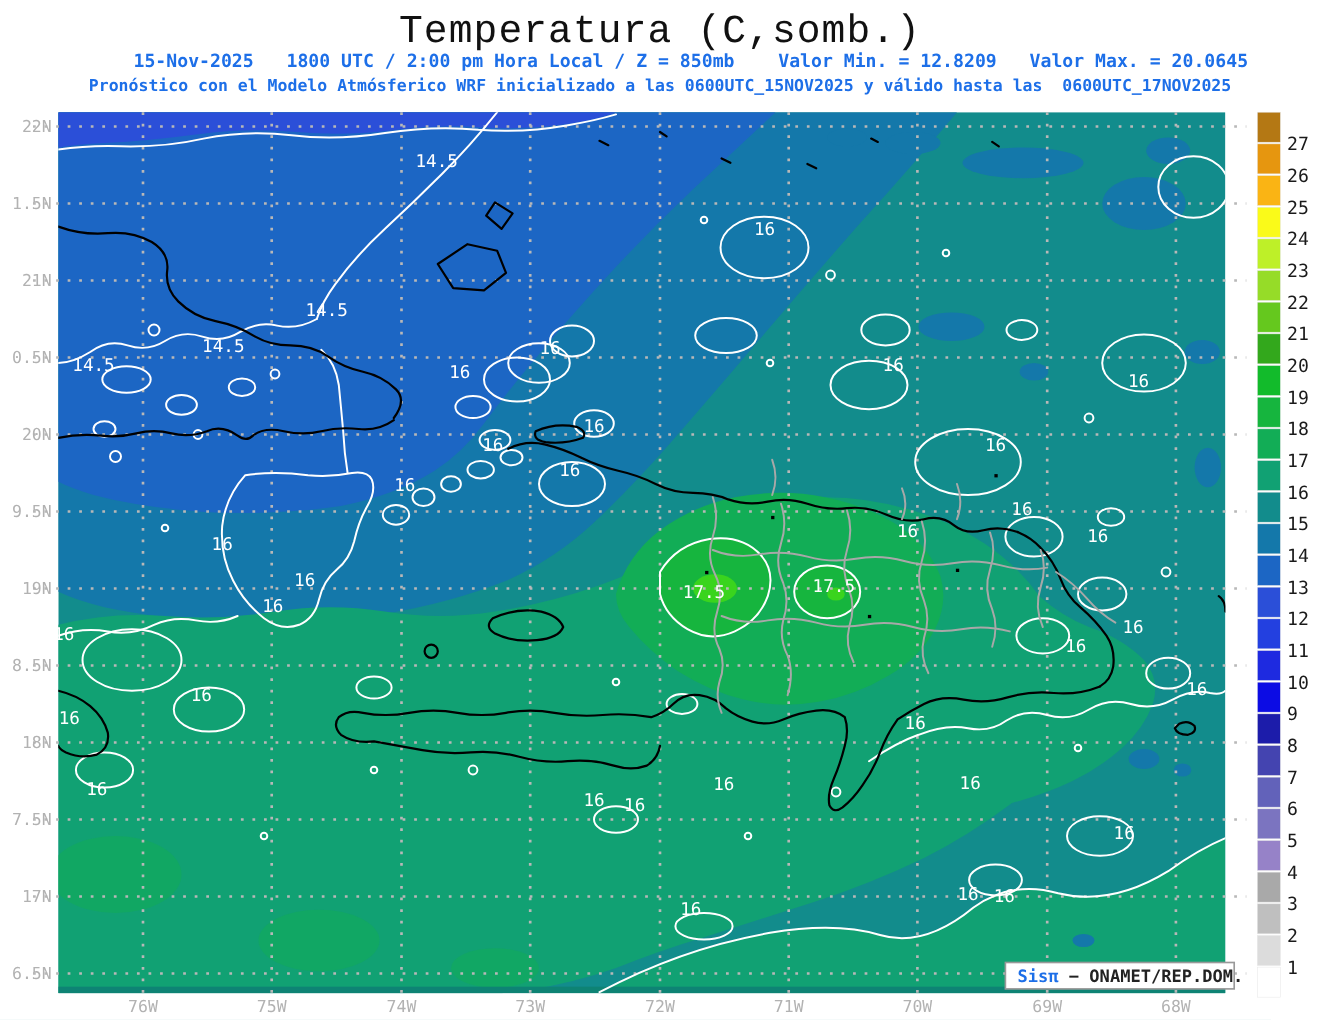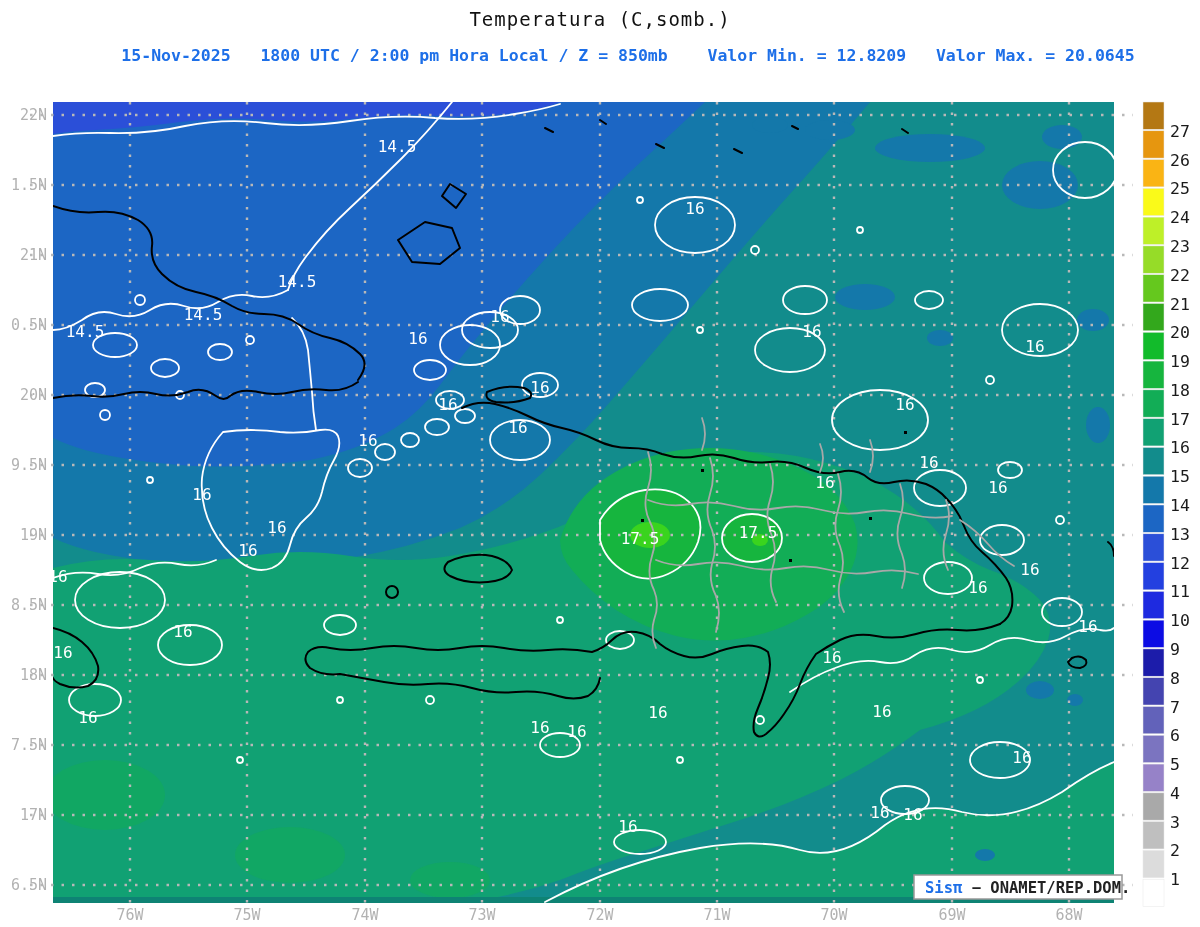--- a/index.html
+++ b/index.html
@@ -1,37 +1,38 @@
 <!DOCTYPE html>
 <html><head>
 <meta charset="utf-8">
 <style>
   html,body{margin:0;padding:0;background:#ffffff;}
   #page{position:relative;width:1200px;height:927px;background:#ffffff;overflow:hidden;
         font-family:"DejaVu Sans Mono","Liberation Mono",monospace;}
   .hdr{position:absolute;width:1200px;text-align:center;white-space:pre;}
-  #title{top:8px;font-size:19px;letter-spacing:1px;color:#111111;}
+  #title{top:8px;font-size:36px;letter-spacing:1px;color:#111111;font-family:Liberation Mono, monospace;}
   #sub1{top:46px;font-size:16.5px;color:#1d6fe8;font-weight:bold;letter-spacing:0px;padding-left:28px;}
   #sub2{top:69px;font-size:15px;color:#1d6fe8;font-weight:bold;}
   svg{position:absolute;left:0;top:0;}
   text{font-family:"DejaVu Sans Mono","Liberation Mono",monospace;}
   .axlab{fill:#b2b2b2;font-size:15px;}
   .ctlab{fill:#ffffff;font-size:16px;}
   .cblab{fill:#1a1a1a;font-size:16.5px;}
   .coast{fill:none;stroke:#000000;stroke-width:2;stroke-linecap:round;stroke-linejoin:round;}
   .prov{fill:none;stroke:#a8a8a8;stroke-width:1.8;stroke-linecap:round;}
   .wc{fill:none;stroke:#ffffff;stroke-width:1.8;stroke-linecap:round;stroke-linejoin:round;}
 </style>
 </head>
 <body>
 
 <div id="page">
 
   <div id="title" class="hdr">Temperatura (C,somb.)</div>
   <div id="sub1" class="hdr">15-Nov-2025   1800 UTC / 2:00 pm Hora Local / Z = 850mb    Valor Min. = 12.8209   Valor Max. = 20.0645</div>
+  <div id="sub2" class="hdr">Pronóstico con el Modelo Atmósferico WRF inicializado a las 0600UTC_15NOV2025 y válido hasta las  0600UTC_17NOV2025</div>
 
   <svg id="map-svg" width="1200" height="927" viewBox="0 0 1200 927">
     <defs>
       <clipPath id="mapclip">
           <rect x="53" y="102" width="1061" height="801"></rect>
         </clipPath>
     </defs>
 
     <g clip-path="url(#mapclip)">
 

